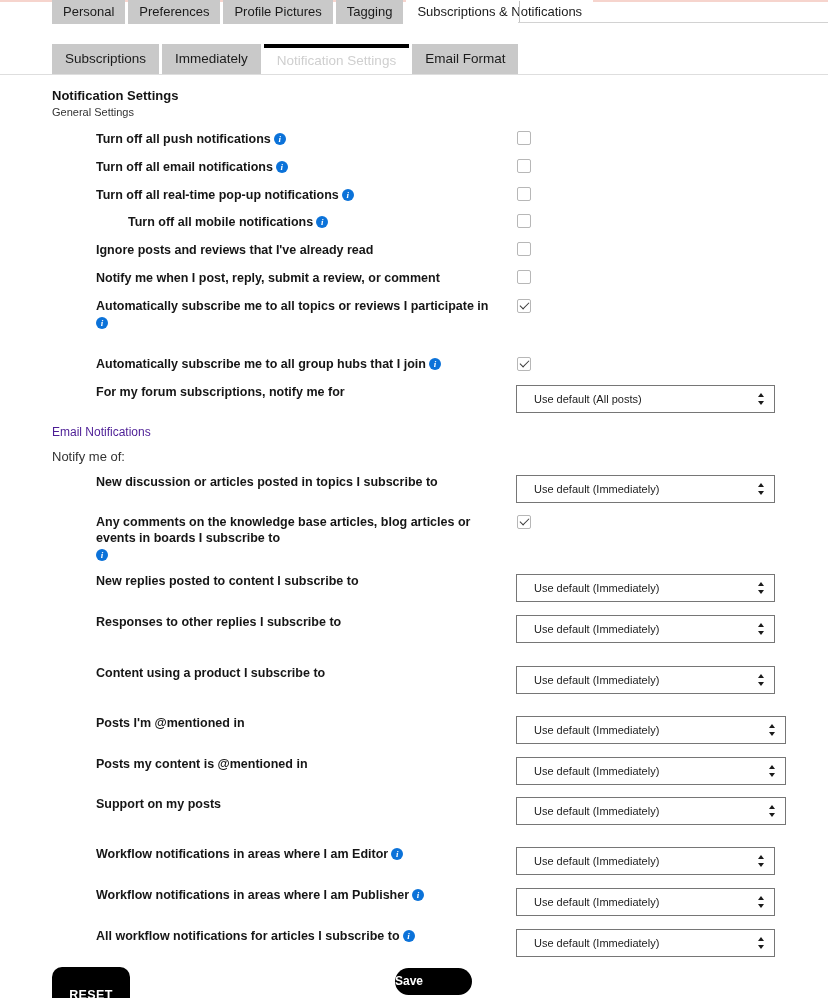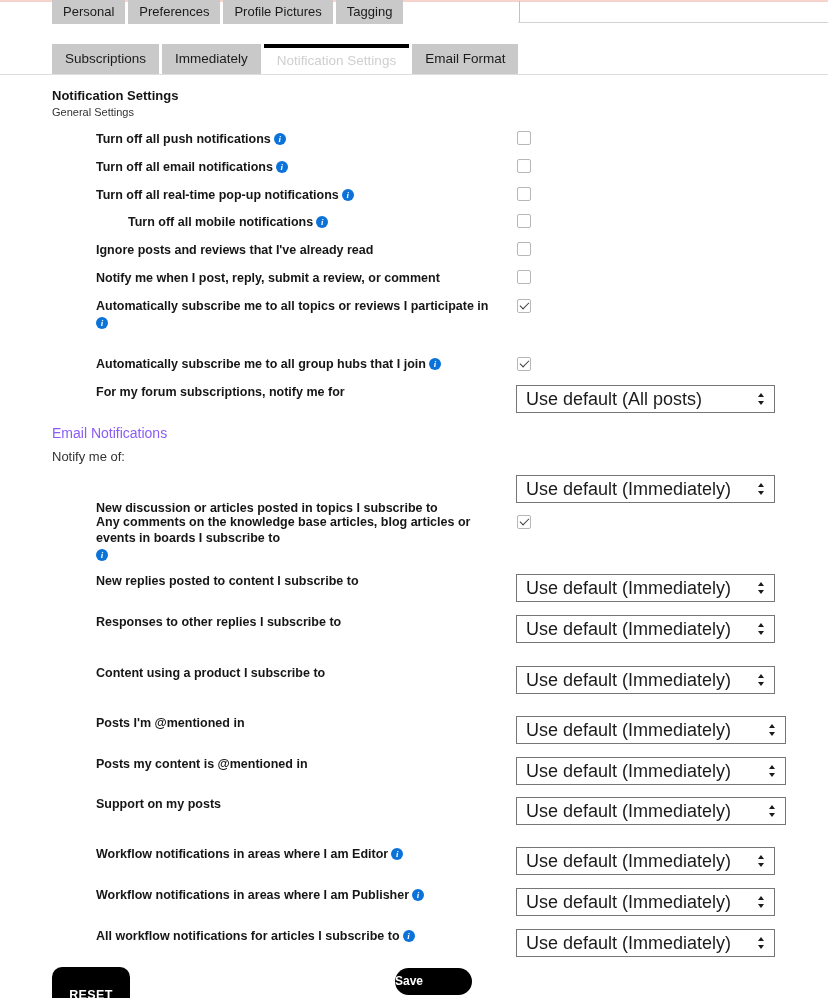--- a/index.html
+++ b/index.html
@@ -80,21 +80,21 @@
   .heading-main {
     position:absolute; left:52px; top:88px;
     font-size:13px; font-weight:bold; color:#141414;
   }
   .heading-sub {
     position:absolute; left:52px; top:106px;
     font-size:11px; font-weight:400; color:#333333;
   }
   .heading-email {
     position:absolute; left:52px; top:425px;
-    font-size:14px; font-weight:400; color:#8b5cf6;
+    font-size:12px; font-weight:400; color:#4c1d95;
   }
   .heading-notify {
     position:absolute; left:52px; top:449px;
     font-size:13px; font-weight:400; color:#333333;
   }
   .row-label {
     position:absolute; left:96px;
     font-size:12.5px; font-weight:bold; color:#161616;
     width:400px; line-height:16px;
   }
@@ -136,24 +136,24 @@
     border-bottom:1.8px solid #3a3a3a;
     transform:rotate(-45deg);
   }
 
   
   .sel {
     position:absolute;
     height:28px;
     border:1px solid #767676;
     background:#ffffff;
-    font-size:18px;
+    font-size:11px;
     color:#1b1b1b;
     line-height:26px;
-    padding-left:9px;
+    padding-left:17px;
     cursor:pointer;
     white-space:nowrap;
     overflow:hidden;
   }
   .sel .arrows {
     position:absolute; right:9px; top:6px;
     width:8px; height:16px;
   }
   .sel .arrows::before {
     content:""; position:absolute; left:1px; top:1px;
@@ -198,20 +198,21 @@
 
 <div class="page">
 
   <div class="top-accent"></div>
 
   <div class="tabbar-primary" id="primary-tabs">
       <div class="tab">Personal</div>
       <div class="tab">Preferences</div>
       <div class="tab">Profile Pictures</div>
       <div class="tab">Tagging</div>
+      <div class="tab active">Subscriptions &amp; Notifications</div>
     </div>
   <div class="primary-divider"></div>
   <div class="primary-underline"></div>
 
   <div class="tabbar-secondary" id="secondary-tabs">
       <div class="tab2">Subscriptions</div>
       <div class="tab2">Immediately</div>
       <div class="tab2 active">Notification Settings</div>
       <div class="tab2">Email Format</div>
     </div>
@@ -234,21 +235,21 @@
       <div class="row-label" style="top: 242px;"><span>Ignore posts and reviews that I've already read</span></div>
       <div class="cbx" style="left: 517px; top: 242px;"></div>
       <div class="row-label" style="top: 270px;"><span>Notify me when I post, reply, submit a review, or comment</span></div>
       <div class="cbx" style="left: 517px; top: 270px;"></div>
       <div class="row-label" style="top: 298px;"><span>Automatically subscribe me to all topics or reviews I participate in</span><span class="info-icon block">i</span></div>
       <div class="cbx checked" style="left: 517px; top: 299px;"></div>
       <div class="row-label" style="top: 356px;"><span>Automatically subscribe me to all group hubs that I join</span><span class="info-icon">i</span></div>
       <div class="cbx checked" style="left: 517px; top: 357px;"></div>
       <div class="row-label" style="top: 384px;"><span>For my forum subscriptions, notify me for</span></div>
       <div class="sel" style="left: 516px; top: 385px; width: 259px;"><span>Use default (All posts)</span><span class="arrows"></span></div>
-      <div class="row-label" style="top: 474px; margin-top: 26px;"><span>New discussion or articles posted in topics I subscribe to</span></div>
+      <div class="row-label" style="top: 474px;"><span>New discussion or articles posted in topics I subscribe to</span></div>
       <div class="sel" style="left: 516px; top: 475px; width: 259px;"><span>Use default (Immediately)</span><span class="arrows"></span></div>
       <div class="row-label" style="top: 514px;"><span>Any comments on the knowledge base articles, blog articles or events in boards I subscribe to</span><span class="info-icon block">i</span></div>
       <div class="cbx checked" style="left: 517px; top: 515px;"></div>
       <div class="row-label" style="top: 573px;"><span>New replies posted to content I subscribe to</span></div>
       <div class="sel" style="left: 516px; top: 574px; width: 259px;"><span>Use default (Immediately)</span><span class="arrows"></span></div>
       <div class="row-label" style="top: 614px;"><span>Responses to other replies I subscribe to</span></div>
       <div class="sel" style="left: 516px; top: 615px; width: 259px;"><span>Use default (Immediately)</span><span class="arrows"></span></div>
       <div class="row-label" style="top: 665px;"><span>Content using a product I subscribe to</span></div>
       <div class="sel" style="left: 516px; top: 666px; width: 259px;"><span>Use default (Immediately)</span><span class="arrows"></span></div>
       <div class="row-label" style="top: 715px;"><span>Posts I'm @mentioned in</span></div>

